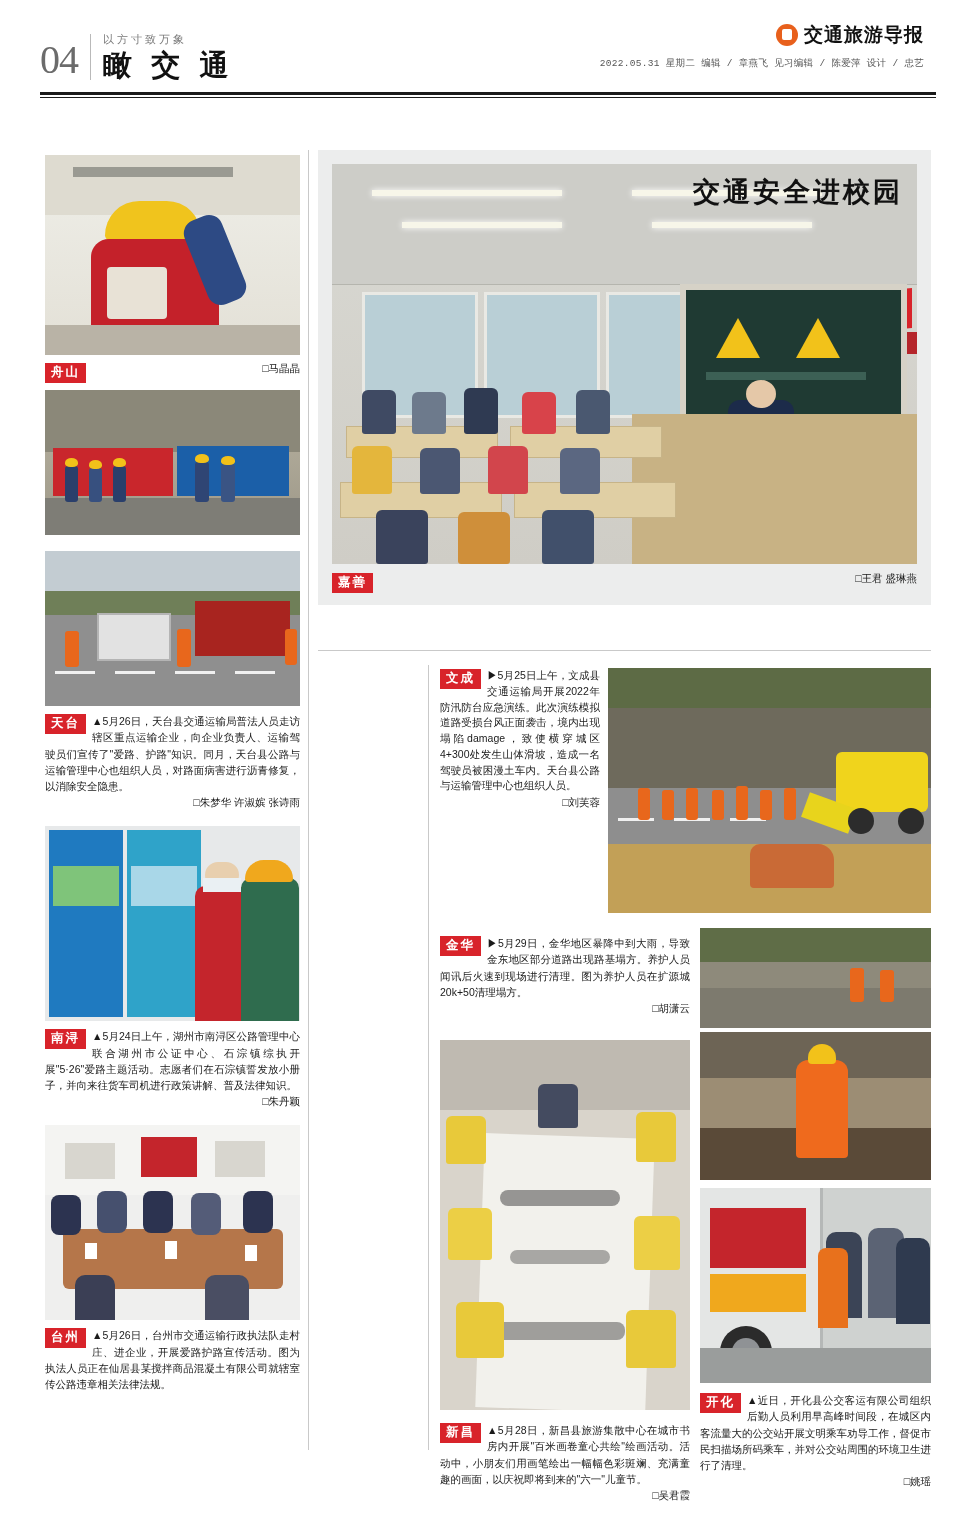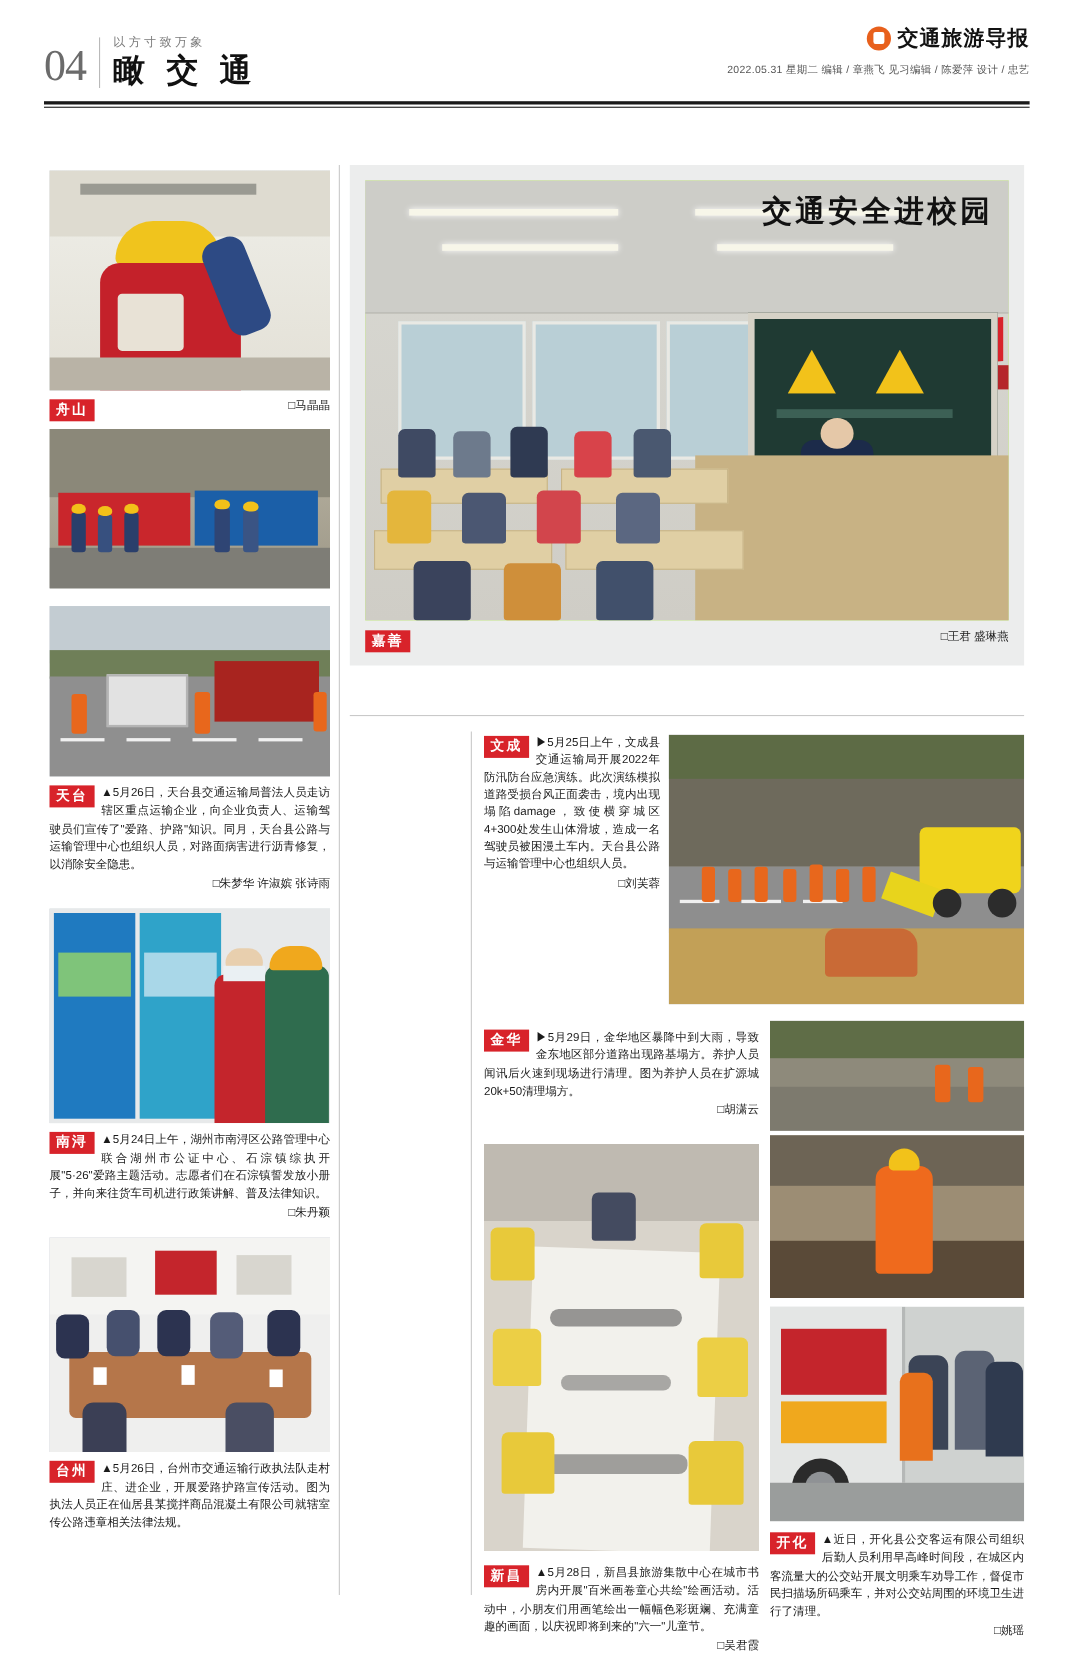--- a/index.html
+++ b/index.html
@@ -69,21 +69,21 @@
   }
   .mast-title {
     font-family: "Liberation Serif", serif;
     font-size: 29px;
     font-weight: bold;
     color: #111;
     letter-spacing: 6px;
   }
   .mast-right {
     position: absolute;
-    right: 0;
+    right: 12px;
     top: 0;
     text-align: right;
   }
   .brand-row {
     display: flex;
     align-items: center;
     justify-content: flex-end;
     gap: 6px;
   }
   .brand-mark {
@@ -108,20 +108,21 @@
     font-size: 19px;
     font-weight: bold;
     color: #111;
     letter-spacing: 1px;
   }
   .mast-meta {
     margin-top: 9px;
     font-size: 9.5px;
     color: #555;
     letter-spacing: 0.3px;
+    font-family: Liberation Mono, monospace;
   }
   .mast-rule {
     position: absolute;
     left: 40px;
     right: 40px;
     top: 92px;
     height: 3px;
     background: #1a1a1a;
   }
   .mast-rule2 {
@@ -190,21 +191,21 @@
     top: 150px;
     width: 613px;
     background: #eceded;
     padding: 14px 14px 10px 14px;
     box-sizing: border-box;
   }
   #feature .fphoto {
     width: 585px;
     height: 400px;
     position: relative;
-    background: #bef264;
+    background: #14b8a6;
     overflow: hidden;
   }
   .feature-title {
     position: absolute;
     right: 14px;
     top: 10px;
     font-family: "Liberation Serif", serif;
     font-size: 27px;
     font-weight: bold;
     color: #111;

